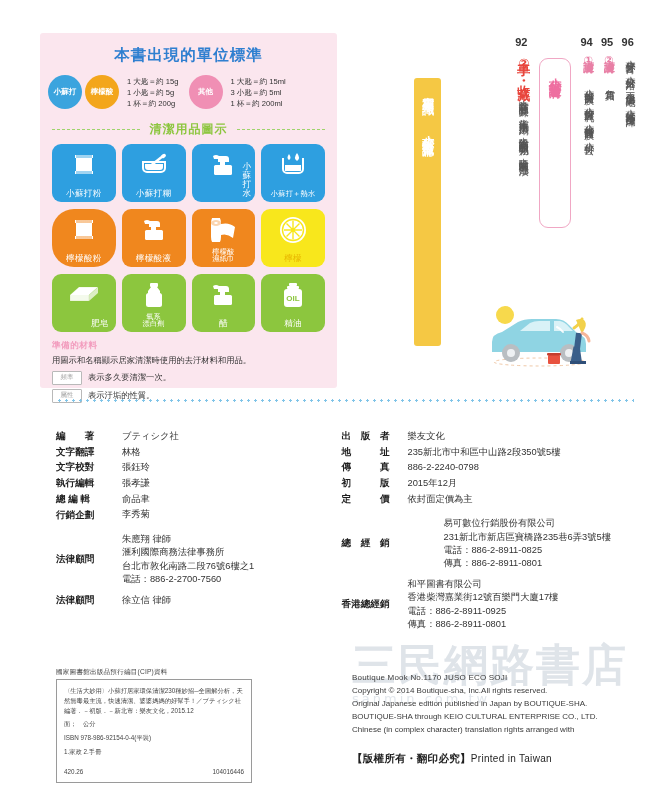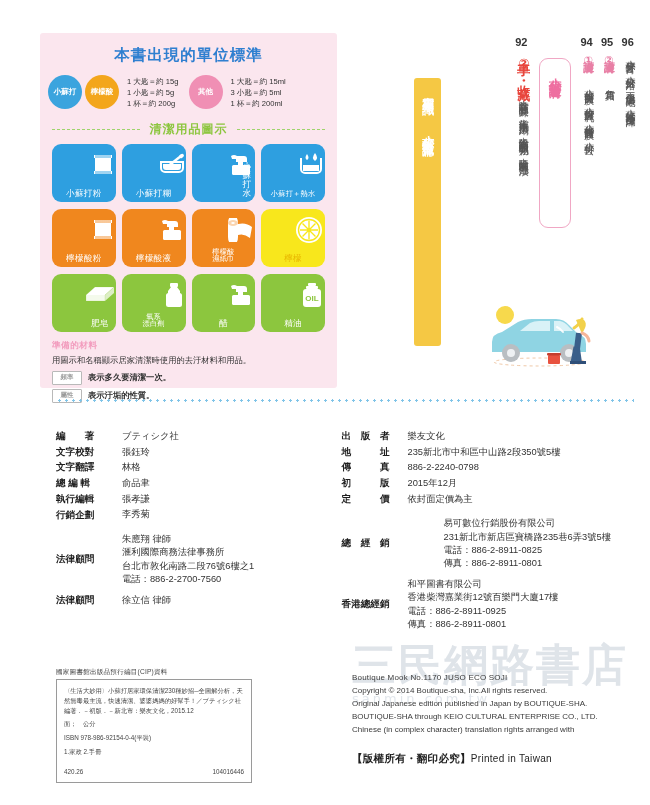--- a/index.html
+++ b/index.html
@@ -61,39 +61,39 @@
     display:grid;grid-template-columns:repeat(4,1fr);
     gap:7px 6px;padding:0 12px;
   }
   .ic{
     height:58px;border-radius:9px;position:relative;
     display:flex;flex-direction:column;align-items:center;justify-content:flex-end;
     overflow:hidden;
   }
   .ic .glyph{
     position:absolute;top:6px;left:0;right:0;height:30px;
-    display:flex;align-items:center;justify-content:flex-end;
+    display:flex;align-items:center;justify-content:center;
   }
   .ic .cap{
     color:#fff;font-size:8.6px;font-weight:normal;line-height:1.05;
     text-align:center;padding-bottom:4px;z-index:2;letter-spacing:.3px;
   }
   .ic.small .cap{font-size:7.2px;}
   .blue{background:#2e9fe0;}
   .orange{background:#f0871e;}
   .yellow{background:#f8e71c;}
   .yellow .cap{color:#e8b600;}
   .green{background:#8cc63e;}
 
   .notes{padding:8px 12px 0;}
   .notes h4{
     margin:0 0 3px;color:#f29bbd;font-size:8.6px;font-weight:bold;letter-spacing:.5px;
   }
   .notes p{margin:0 0 5px;font-size:8.3px;color:#333;line-height:1.3;}
-  .note-row{display:flex;align-items:center;gap:6px;margin-bottom:4px;font-weight:bold;}
+  .note-row{display:flex;align-items:center;gap:6px;margin-bottom:4px;}
   .tag{
     border:1px solid #b9b9b9;background:#fff;color:#9a9a9a;
     font-size:6.4px;padding:1.5px 4px;border-radius:1px;min-width:20px;text-align:center;
   }
   .note-row span.txt{font-size:8.3px;color:#333;}
 
   
   .vtoc{
     position:absolute;left:398px;top:36px;width:240px;height:350px;
     display:flex;flex-direction:row-reverse;align-items:flex-start;gap:0;
@@ -239,21 +239,21 @@
           <div class="glyph">
             <svg width="28" height="26" viewBox="0 0 28 26">
               <path d="M4 6 v11 a4 4 0 0 0 4 4 h12 a4 4 0 0 0 4 -4 V6" fill="none" stroke="#fff" stroke-width="2"></path>
               <rect x="6" y="13" width="16" height="6" fill="#fff"></rect>
               <path d="M10 2 q3 4 0 6 q-3 -2 0 -6z" fill="#fff"></path>
               <path d="M18 1 q4 5 0 8 q-4 -3 0 -8z" fill="#fff"></path>
             </svg>
           </div>
           <div class="cap">小蘇打＋熱水</div>
         </div>
-        <div class="ic orange" style="color: rgb(240, 135, 30);">
+        <div class="ic orange" style="color: rgb(240, 135, 30); border-radius: 22px;">
           <div class="glyph">
             <svg width="26" height="26" viewBox="0 0 26 26">
               <rect x="4" y="3" width="18" height="3" fill="#fff"></rect>
               <rect x="5" y="6" width="16" height="13" fill="#fff"></rect>
               <rect x="4" y="19" width="18" height="3" fill="#fff"></rect>
               <g stroke="currentColor" stroke-width=".9">
                 <path d="M6 3v3M8 3v3M10 3v3M12 3v3M14 3v3M16 3v3M18 3v3M20 3v3M6 19v3M8 19v3M10 19v3M12 19v3M14 19v3M16 19v3M18 19v3M20 19v3"></path>
               </g>
             </svg>
           </div>
@@ -416,34 +416,34 @@
 
   <div class="colophon">
     <div class="cols">
       <div class="col-l">
         <div id="leftCredits">
             <div class="crow">
               <span class="lab">編　　著</span>
               <div class="val">ブティシク社</div>
             </div>
             <div class="crow">
+              <span class="lab">文字翻譯</span>
+              <div class="val">林格</div>
+            </div>
+            <div class="crow">
               <span class="lab">文字校對</span>
               <div class="val">張鈺玲</div>
             </div>
             <div class="crow">
-              <span class="lab">文字翻譯</span>
-              <div class="val">林格</div>
+              <span class="lab">執行編輯</span>
+              <div class="val">張孝謙</div>
             </div>
             <div class="crow">
               <span class="lab">總 編 輯</span>
               <div class="val">俞品聿</div>
-            </div>
-            <div class="crow">
-              <span class="lab">執行編輯</span>
-              <div class="val">張孝謙</div>
             </div>
             <div class="crow">
               <span class="lab">行銷企劃</span>
               <div class="val">李秀菊</div>
             </div>
           </div>
         <div class="spacer"></div>
         <div id="legalBlock">
             <div class="crow" style="margin-bottom: 8px;">
               <span class="lab">法律顧問</span>

